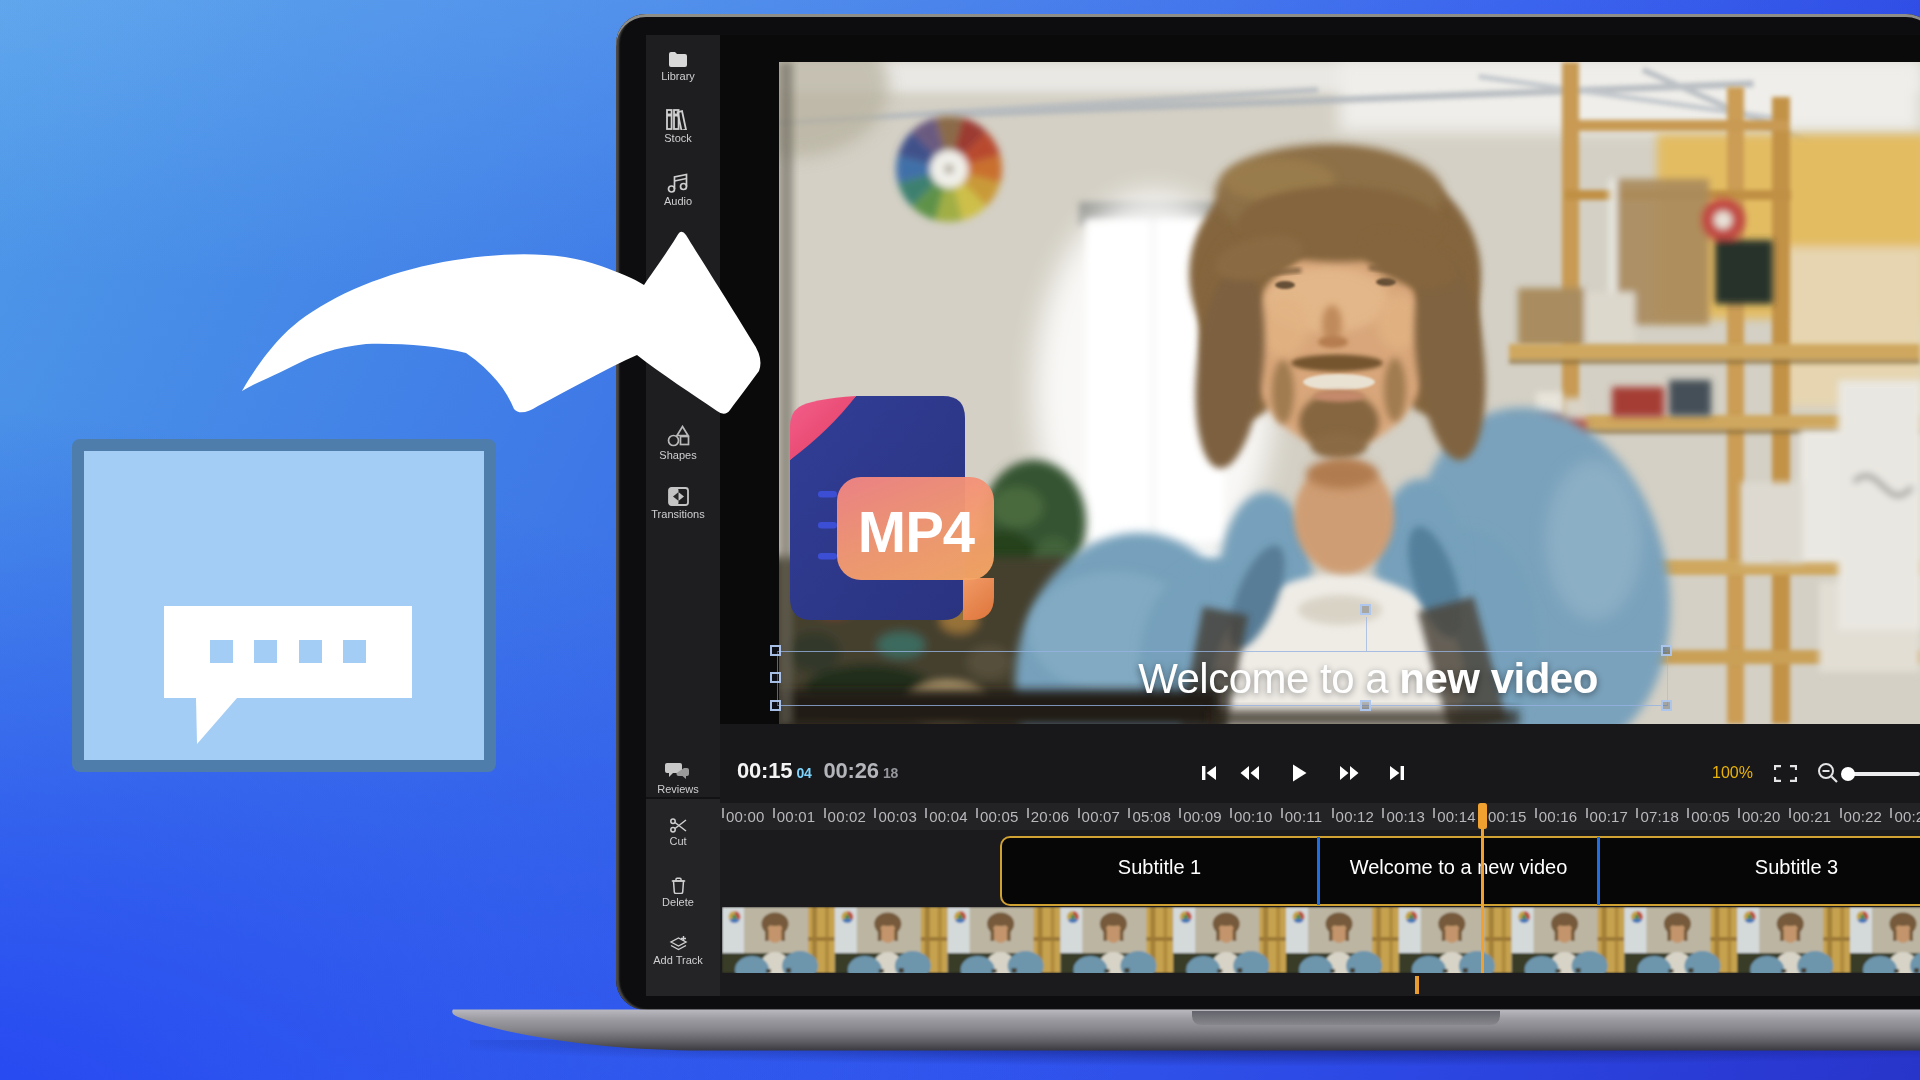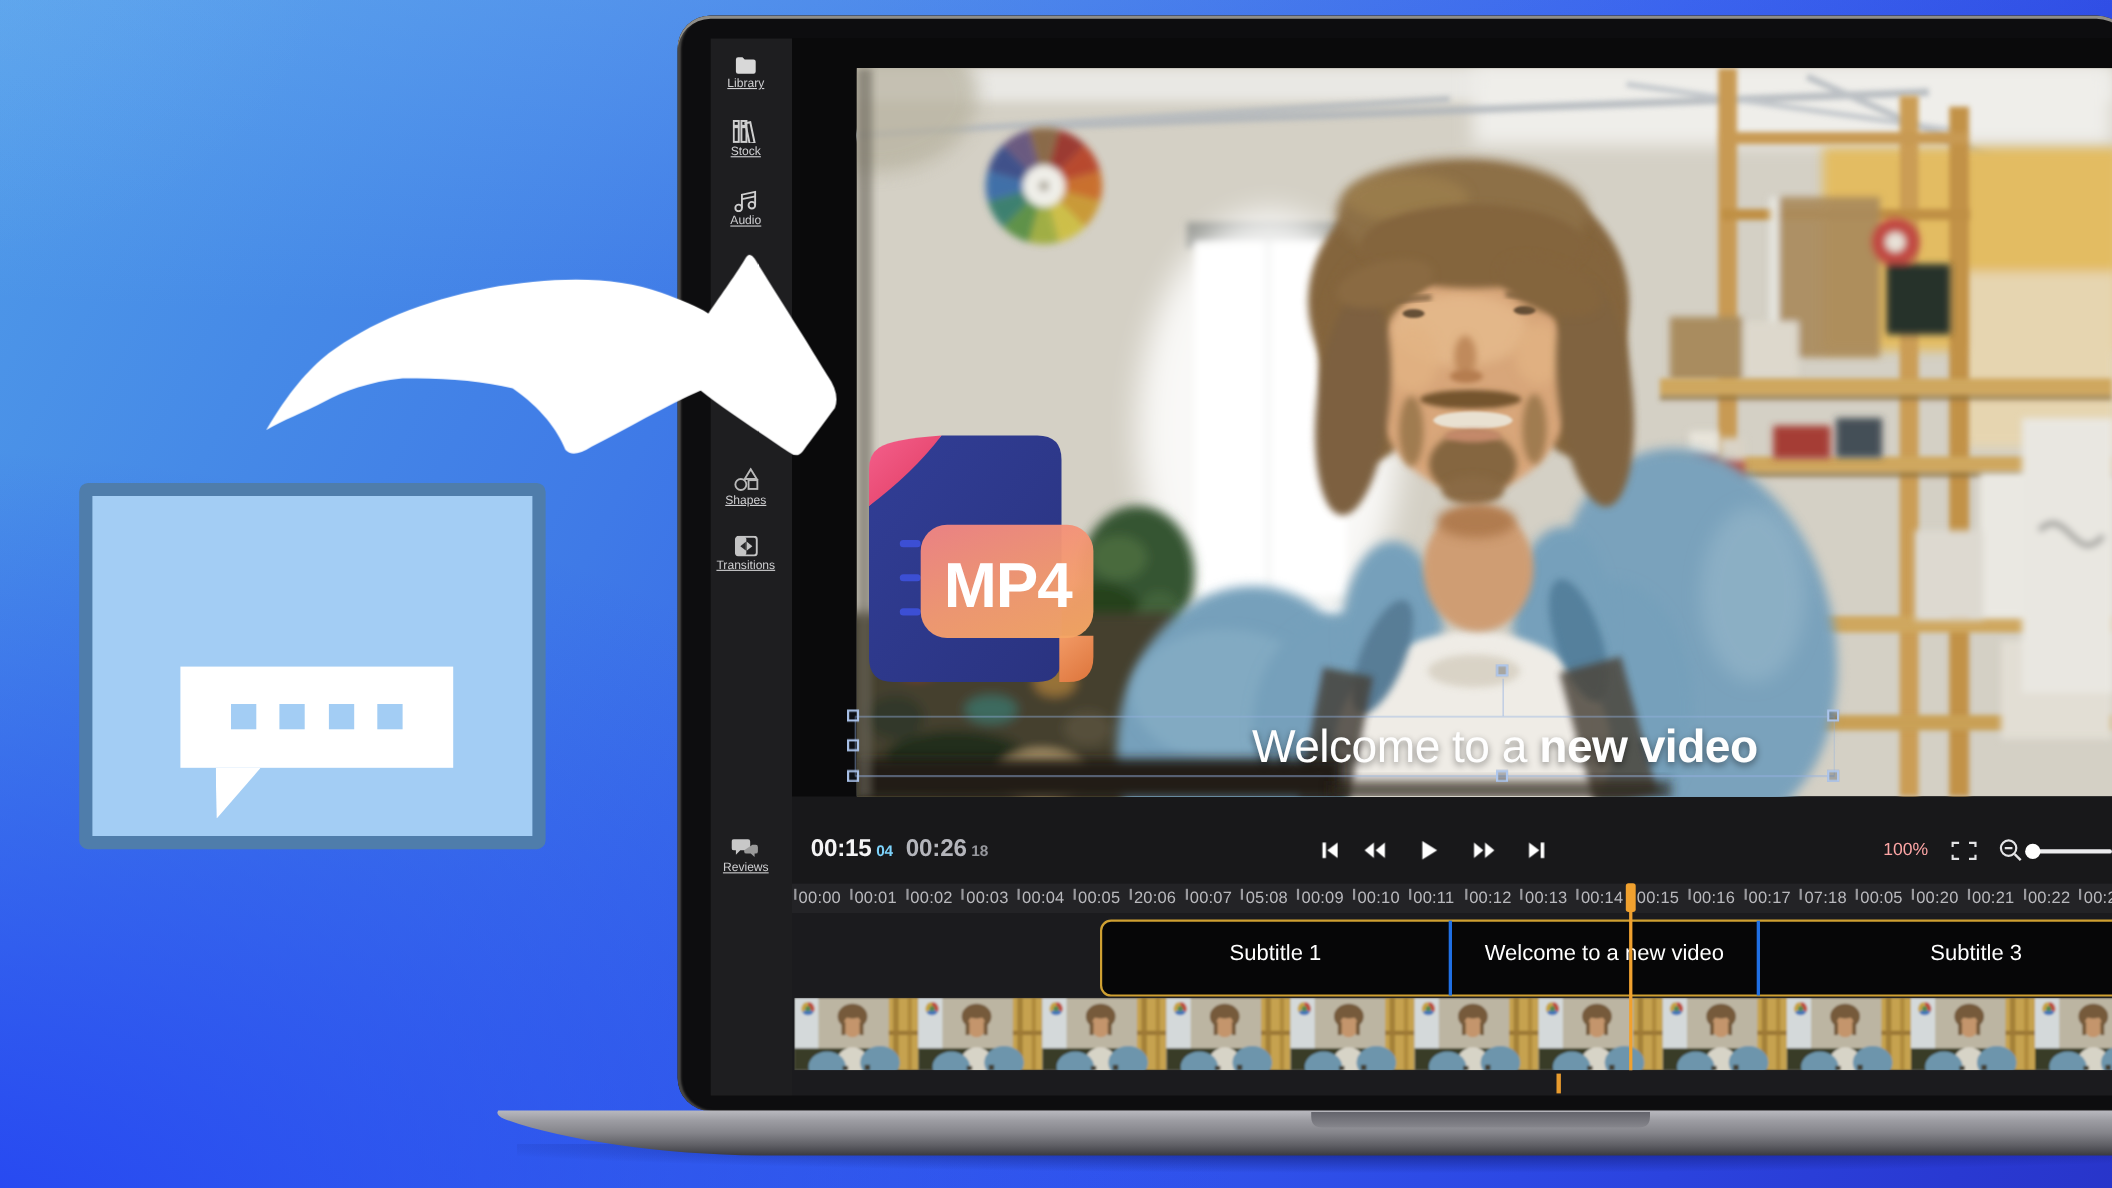--- a/index.html
+++ b/index.html
@@ -29,21 +29,21 @@
   #screen { left:646px; top:35px; width:1274px; height:961px; background:#0a0a0b; overflow:hidden; }
 
   #base { left:450px; top:1007px; width:1470px; height:46px; }
   #baseshadow { left:470px; top:1040px; width:1450px; height:34px;
     background:radial-gradient(78% 100% at 55% 0%, rgba(8,14,85,.72), rgba(8,14,85,0) 78%); }
 
   
   #sidebar { left:646px; top:35px; width:74px; height:961px; background:#1e1e20; }
   #tools  { left:646px; top:797px; width:74px; height:199px; background:#242427;
             border-top:2px solid #121214; }
-  .sideitem { position:absolute; width:64px; text-align:center; color:#cfcfd1; font-size:11px;text-decoration:underline; }
+  .sideitem { position:absolute; width:64px; text-align:center; color:#cfcfd1; font-size:11px; }
   .sideitem svg { display:block; margin:0 auto 2px auto; }
 
   #mainarea { left:720px; top:35px; width:1200px; height:689px; background:#0a0a0b; }
   #video { left:779px; top:62px; width:1141px; height:662px; background:#d2cec3; overflow:hidden; }
 
   #controls { left:720px; top:724px; width:1200px; height:79px; background:#18181a; }
   #ruler { left:720px; top:803px; width:1200px; height:27px; background:#232326; overflow:hidden; }
   .tk { position:absolute; top:5px; width:2px; height:10px; background:#98989c; }
   .hdl { position:absolute; width:11px; height:11px; border:2px solid rgba(175,200,240,0.95); background:rgba(20,30,50,0.25); }
   .tl { position:absolute; top:5px; font-size:15px; color:#b9b9bd; letter-spacing:0.2px; }
@@ -299,21 +299,21 @@
     <div class="abs" style="left:17px; top:34px; width:300px; color:#f4f4f5; font-size:22px; font-weight:bold; letter-spacing:-0.2px;">00:15 <span style="font-size:14px; color:#7dd3fc;">04</span>&nbsp;&nbsp;<span style="color:#b4b5bb;">00:26</span> <span style="font-size:14px; color:#96979d;">18</span></div>
     <svg class="abs" style="left:482px; top:39px;" width="202" height="20" viewBox="0 0 202 20">
       <g fill="#fff">
         <path d="M0 3 h3.4 v14 h-3.4 Z M14 3 L4.6 10 L14 17 Z"></path>
         <path d="M40 3 L31.5 10 L40 17 Z M50 3 L41.5 10 L50 17 Z" transform="translate(7,0)"></path>
         <path d="M91 1.6 L104.5 10 L91 18.4 Z"></path>
         <path d="M145 3 L153.5 10 L145 17 Z M155 3 L163.5 10 L155 17 Z" transform="translate(-7,0)"></path>
         <path d="M188 3 L197.4 10 L188 17 Z M198.6 3 h3.4 v14 h-3.4 Z"></path>
       </g>
     </svg>
-    <div class="abs" style="left:992px; top:40px; width:60px; color:#fca5a5; font-size:16px;">100%</div>
+    <div class="abs" style="left:992px; top:40px; width:60px; color:#eab308; font-size:16px;">100%</div>
     <svg class="abs" style="left:1054px; top:41px;" width="23" height="17" viewBox="0 0 23 17">
       <g fill="none" stroke="#e4e4e6" stroke-width="2.2">
         <path d="M1 5 V1.2 H7"></path>
           <path d="M16 1.2 H22 V5"></path>
           <path d="M22 12 V15.8 H16"></path>
           <path d="M7 15.8 H1 V12"></path>
       </g>
     </svg>
     <svg class="abs" style="left:1097px; top:38px;" width="23" height="23" viewBox="0 0 23 23">
       <circle cx="9" cy="9" r="7" fill="none" stroke="#e4e4e6" stroke-width="2"></circle>
@@ -422,20 +422,51 @@
         <use href="#tile" x="676.8"></use>
         <use href="#tile" x="789.6"></use>
         <use href="#tile" x="902.4"></use>
         <use href="#tile" x="1015.2"></use>
         <use href="#tile" x="1128.0"></use>
       </g>
       <rect x="0" y="0" width="1198" height="66" fill="#141006" opacity="0.07"></rect>
 </svg></div>
     <div class="abs" style="left:695px; top:146px; width:4px; height:18px; background:#e89b2e;"></div>
   </div>
+  <div id="tools" class="abs">
+    <div class="sideitem" style="top:19px">
+      <svg width="17" height="15" viewBox="0 0 17 15">
+        <g fill="none" stroke="#d0d0d0" stroke-width="1.5">
+          <circle cx="3" cy="3.2" r="2.2"></circle>
+            <circle cx="3" cy="11.8" r="2.2"></circle>
+          <path d="M5 4.5 L16 13 M5 10.5 L16 2"></path>
+        </g>
+      </svg>
+      Cut
+    </div>
+    <div class="sideitem" style="top:78px">
+      <svg width="15" height="17" viewBox="0 0 15 17">
+        <g fill="none" stroke="#d0d0d0" stroke-width="1.5">
+          <path d="M2.5 4 h10 l-0.8 11 q-0.1 1.5-1.7 1.5 h-5 q-1.6 0-1.7-1.5 Z"></path>
+          <path d="M0.8 4 h13.4 M5 4 V2.2 q0-1 1-1 h3 q1 0 1 1 V4"></path>
+        </g>
+      </svg>
+      Delete
+    </div>
+    <div class="sideitem" style="top:136px">
+      <svg width="19" height="17" viewBox="0 0 19 17">
+        <g fill="none" stroke="#d0d0d0" stroke-width="1.4">
+          <path d="M2 10.5 L9.5 14.5 L17 10.5"></path>
+          <path d="M2 7 L9.5 11 L17 7 L9.5 3 Z"></path>
+          <path d="M14.5 1 v5 M12 3.5 h5"></path>
+        </g>
+      </svg>
+      Add Track
+    </div>
+  </div>
 
   <div class="abs" style="left:1137px; top:655px; width:462px; text-align:center; color:#fefefe; font-size:42px; letter-spacing:-0.5px; text-shadow:0 2px 7px rgba(0,0,0,0.45); white-space:nowrap;">Welcome to a <b>new video</b></div>
   <div class="abs" style="left:777px; top:651px; width:891px; height:55px; border-top:1.5px solid rgba(150,178,225,0.8); border-bottom:1.5px solid rgba(150,178,225,0.8); border-left:1px solid rgba(150,178,225,0.55); border-right:1px solid rgba(150,178,225,0.45);"></div>
   <div class="hdl" style="left:770px; top:644.5px;"></div>
   <div class="hdl" style="left:770px; top:671.5px;"></div>
   <div class="hdl" style="left:770px; top:699.5px;"></div>
   <div class="hdl" style="left:1661px; top:644.5px;"></div>
   <div class="hdl" style="left:1661px; top:699.5px;"></div>
   <div class="hdl" style="left:1360px; top:699.5px;"></div>
   <div class="hdl" style="left:1360px; top:604px;"></div>

